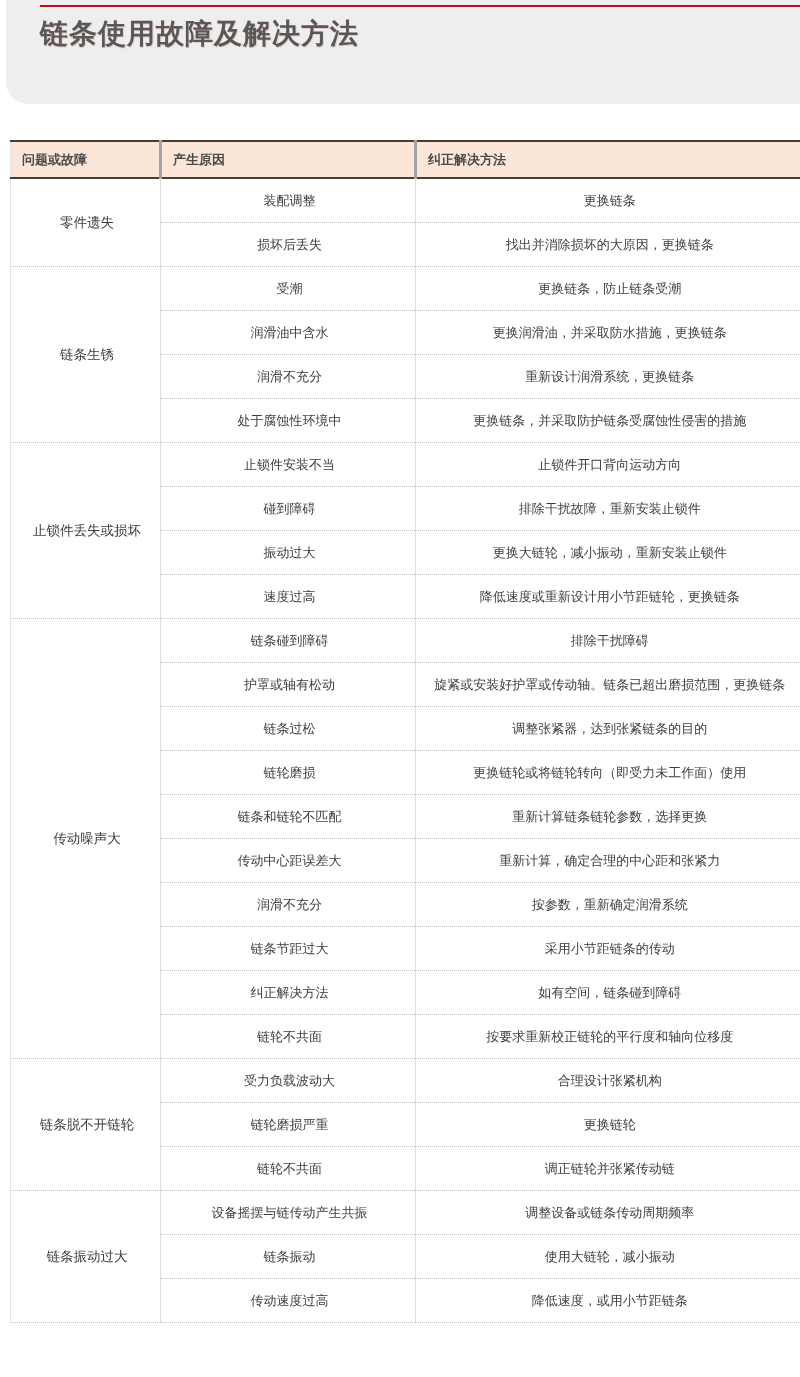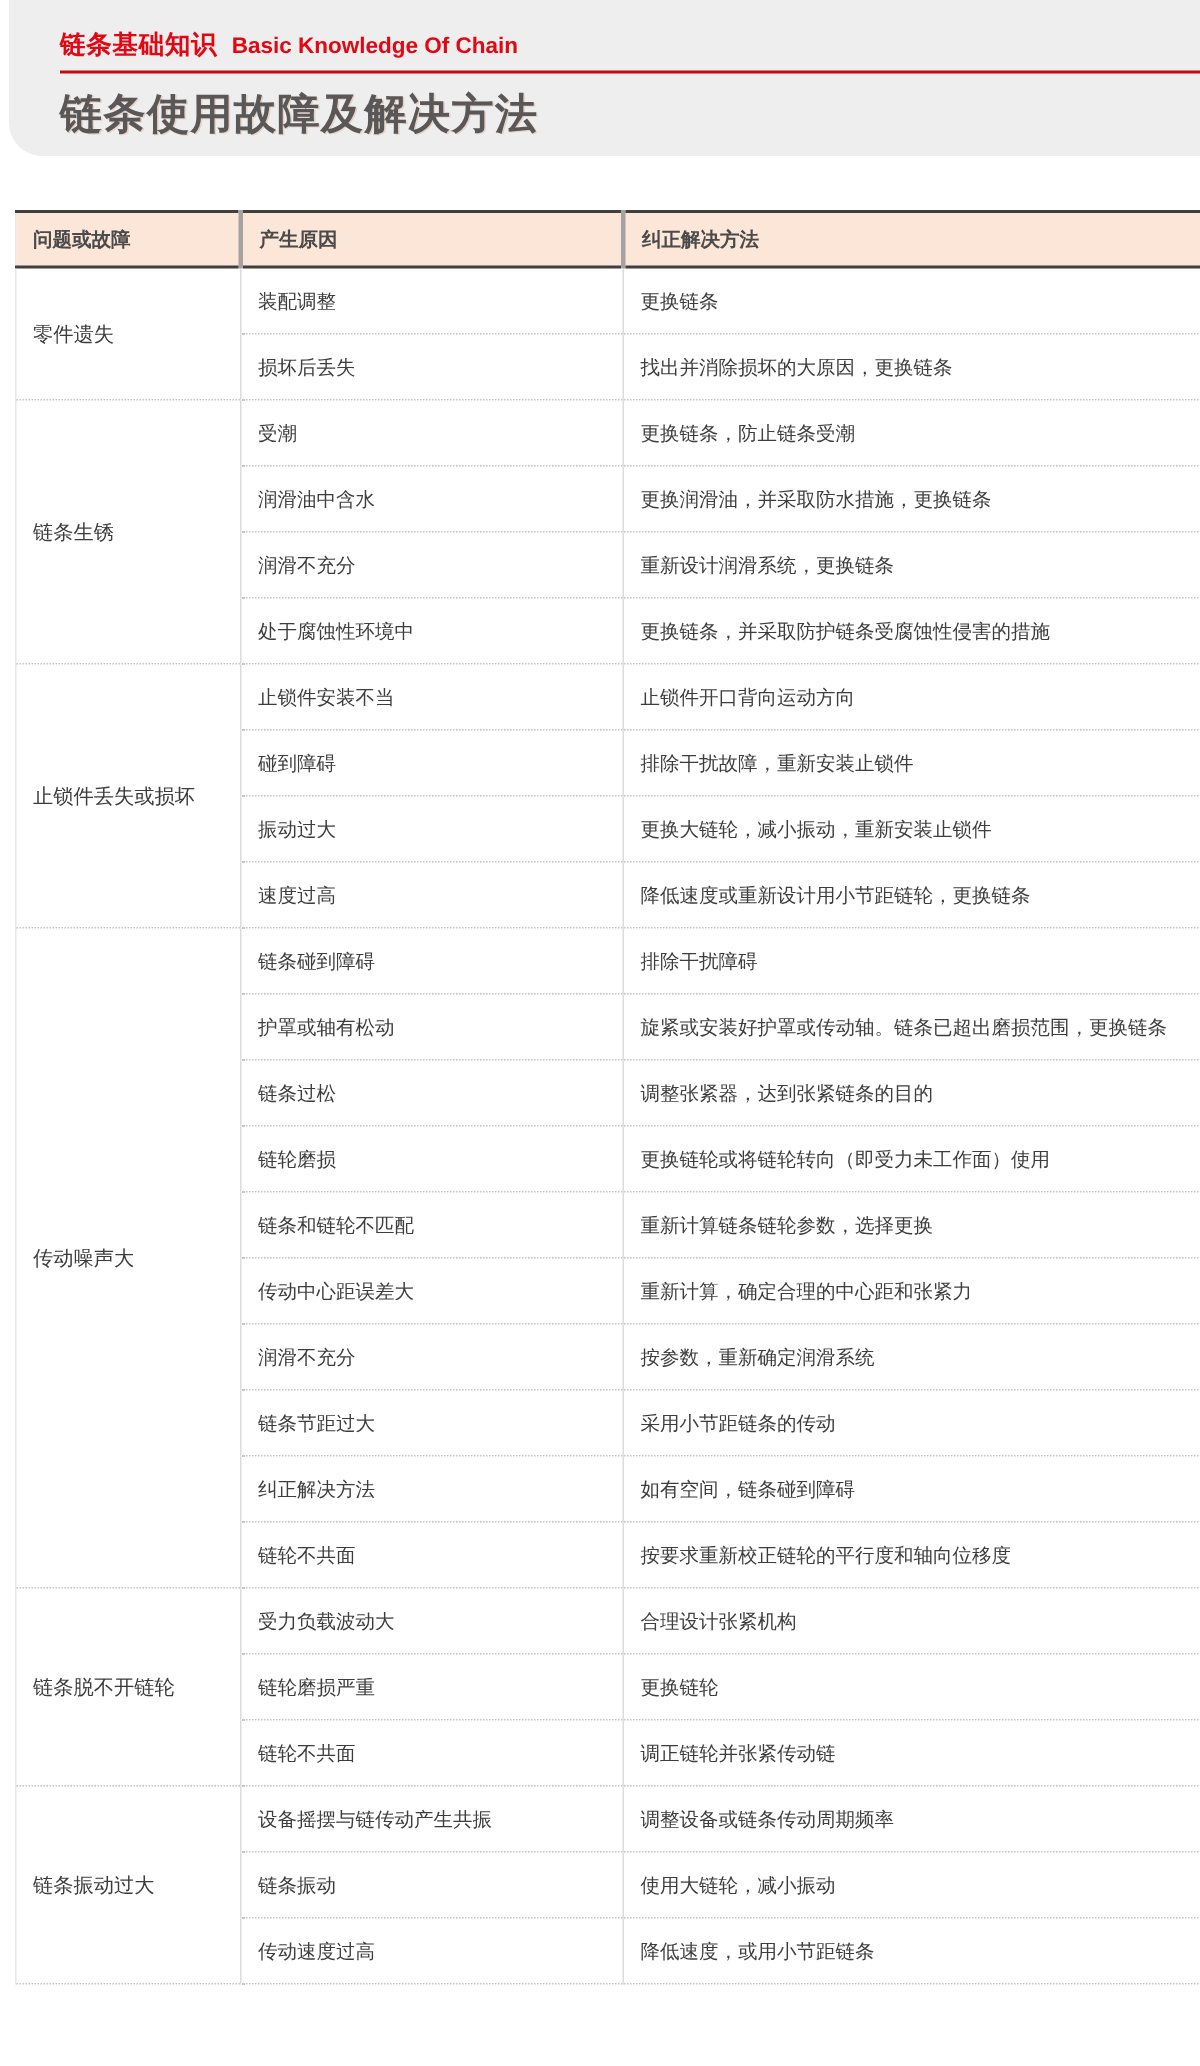--- a/index.html
+++ b/index.html
@@ -56,36 +56,33 @@
     text-align:left;padding:0 0 0 11px;
   }
   thead th + th{border-left:3px solid #a3a3a3;}
   tbody td{
     height:43px;
     font-size:13px;color:#3d3d3d;
     padding:0 8px 0 11px;
     border-bottom:1px dotted #c6c6c6;
     vertical-align:middle;
     line-height:17px;
+    text-align:center;
   }
   td.problem{
     font-weight:400;
     color:#3b3b3b;
     font-size:13.5px;
   }
   td.cause,td.solution{border-left:1px solid #dcdcdc;}
 </style>
 </head>
 <body>
 
 <div class="header-card">
-  <div class="kicker">
-    <span class="zh">链条基础知识</span>
-    <span class="en">Basic Knowledge Of Chain</span>
-  </div>
   <div class="red-rule"></div>
   <div class="page-title">链条使用故障及解决方法</div>
 </div>
 
 <table class="fault">
   <colgroup>
     <col class="c1">
       <col class="c2">
       <col class="c3">
   </colgroup>

